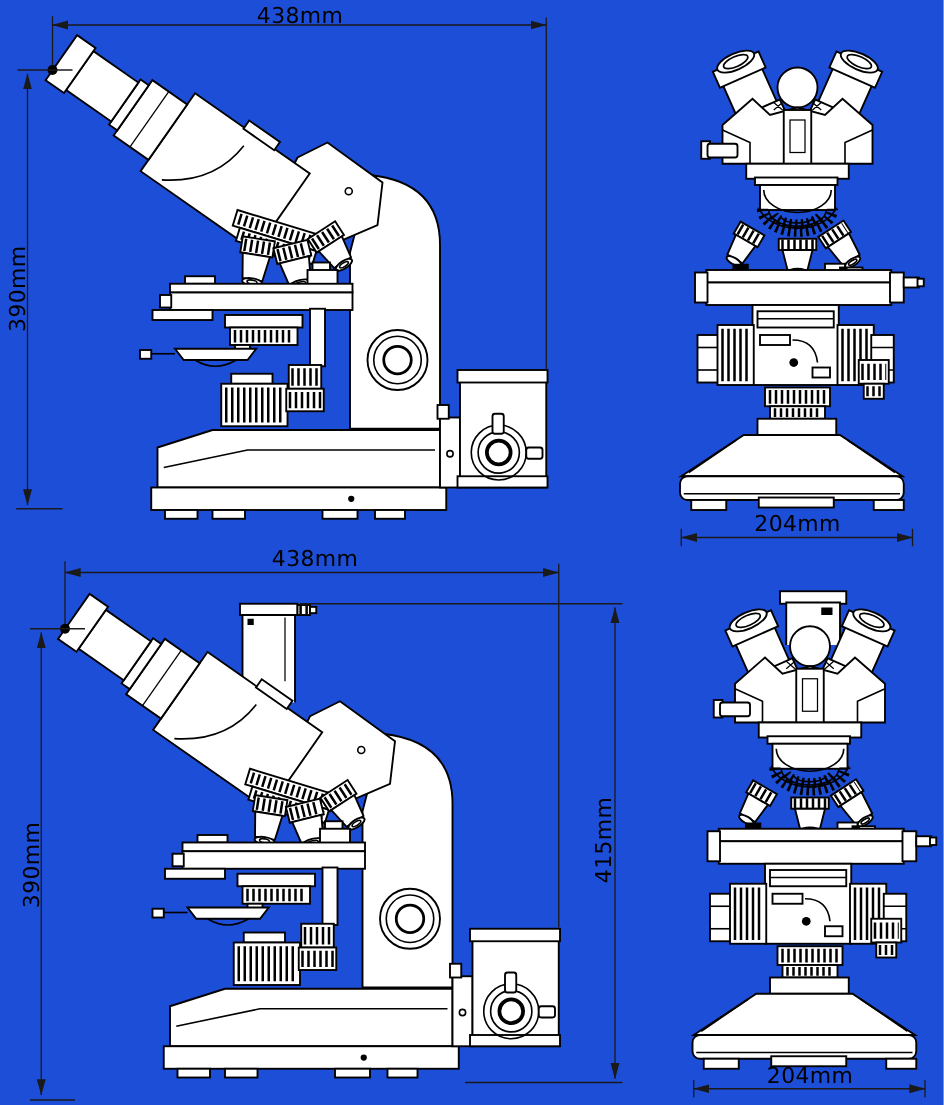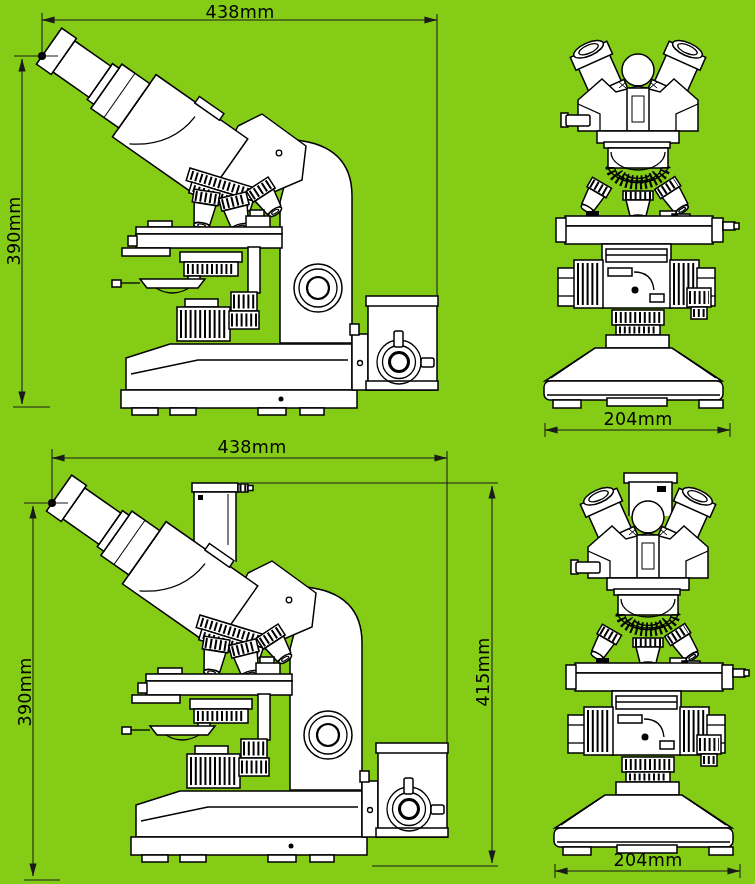--- a/index.html
+++ b/index.html
@@ -1,17 +1,17 @@
 <!DOCTYPE html>
 <html><head>
 <meta charset="utf-8">
 <title>Microscope Technical Drawing</title>
 <style>
   html,body{margin:0;padding:0;background:#fff;}
-  .canvas{width:755px;height:884px;background:#84cc16;position:relative;font-family:"DejaVu Sans",sans-serif;}
+  .canvas{width:755px;height:884px;background:#1d4ed8;position:relative;font-family:"DejaVu Sans",sans-serif;}
   svg{display:block;}
   .s{fill:#fff;stroke:#000;stroke-width:1.5;}
   .ln{fill:none;stroke:#000;stroke-width:1.3;}
   .thin{fill:none;stroke:#000;stroke-width:1;}
   .hz{fill:none;stroke:#000;stroke-dasharray:2 2.8;}
   .bk{fill:#000;stroke:none;}
   .dim{stroke:#1a1a1a;stroke-width:1.05;fill:none;}
   text.dimtxt{font-family:"DejaVu Sans",sans-serif;font-size:17.5px;fill:#000;stroke:none;letter-spacing:.3px;}
 </style>
 </head>

